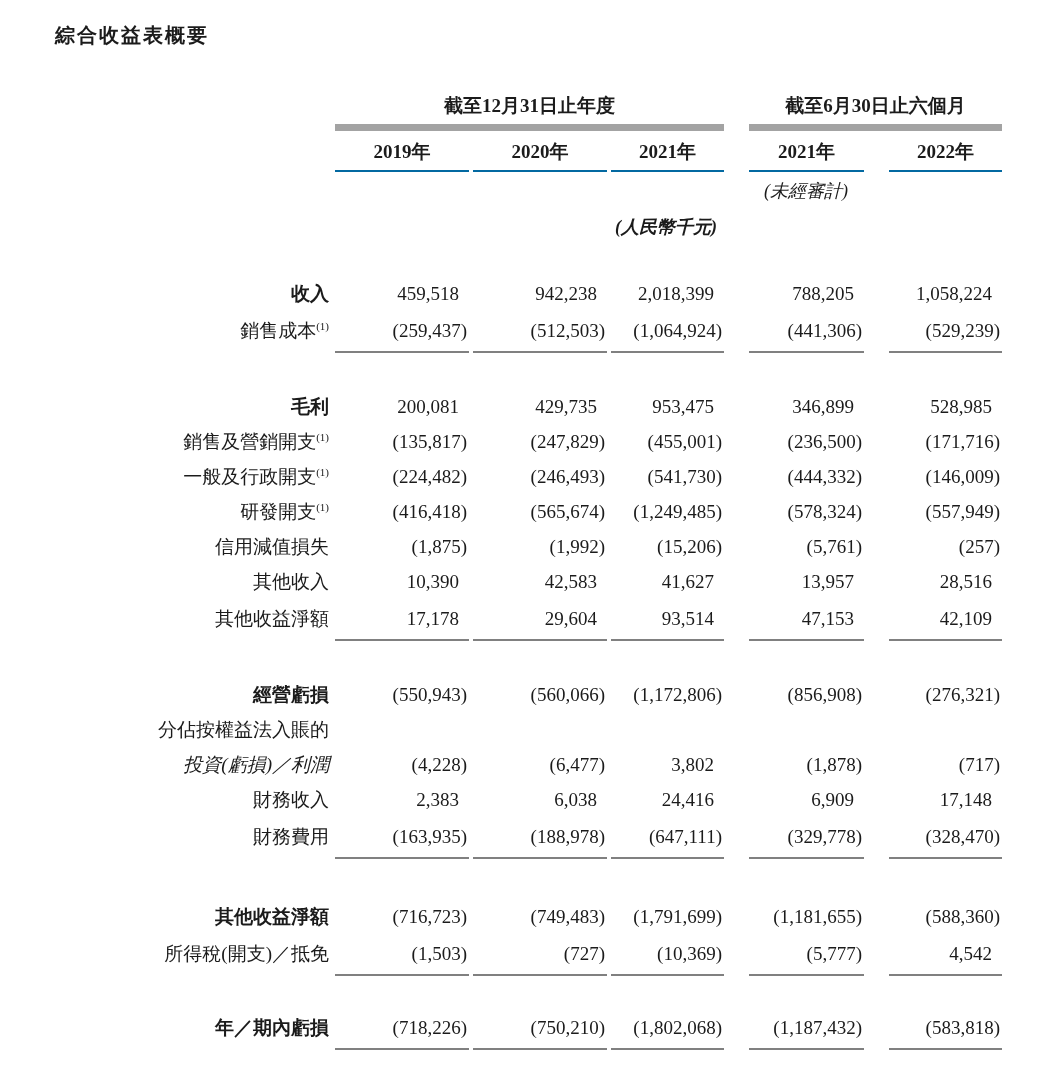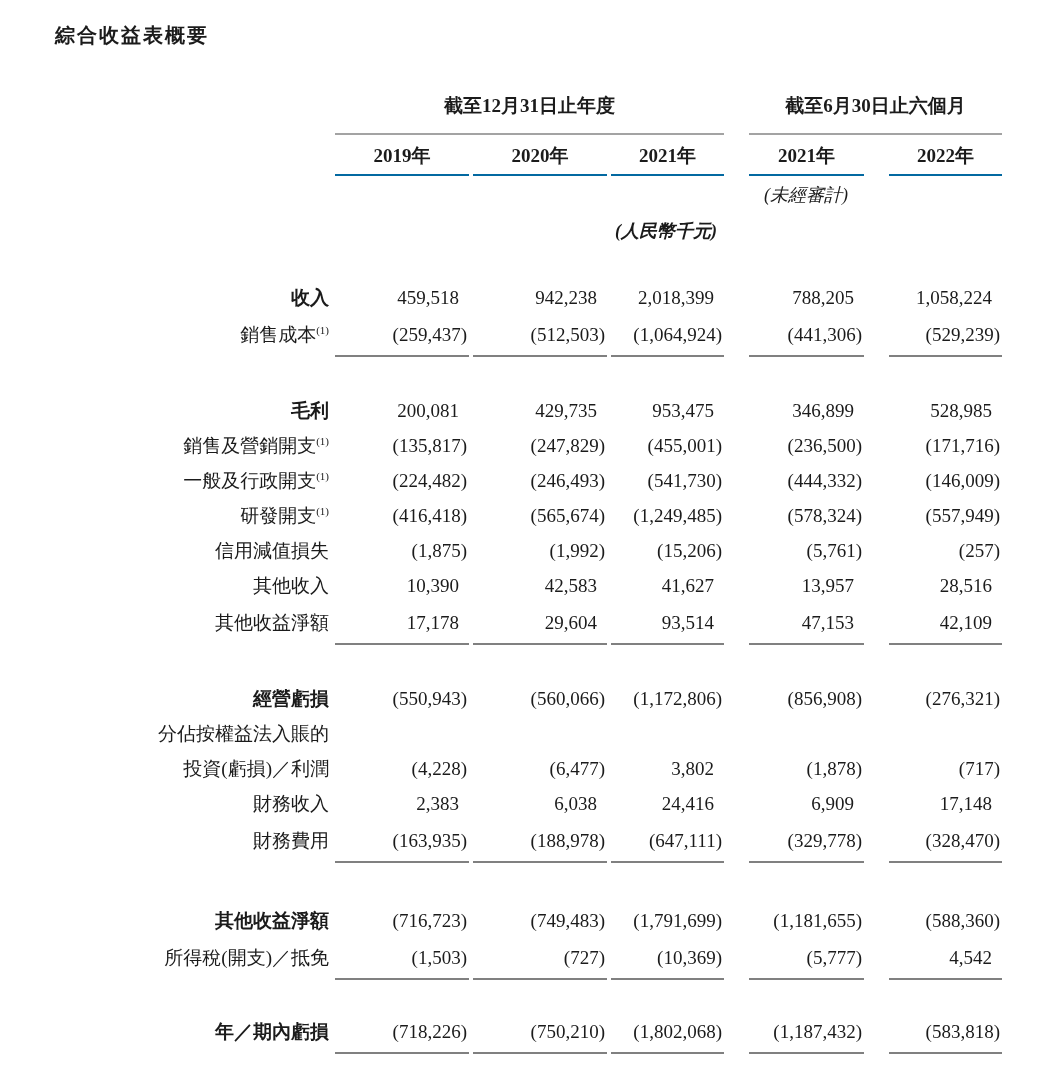--- a/index.html
+++ b/index.html
@@ -4,34 +4,34 @@
 <style>
   html,body{margin:0;padding:0;background:#ffffff;}
   body{width:1062px;height:1072px;overflow:hidden;color:#1b1b1b;
        font-family:"Liberation Serif","DejaVu Serif",serif;}
   .page{padding:22px 0 0 55px;}
   .title{font-size:20px;font-weight:bold;margin:0 4px 46px 0;letter-spacing:2px;}
   table{border-collapse:collapse;table-layout:fixed;width:947px;}
   td{padding:0;vertical-align:bottom;font-size:19px;line-height:1.15;}
   
   .grp{font-weight:bold;text-align:center;}
-  .grp-inner{border-bottom:2px solid #a3a3a3;padding-bottom:16px;}
+  .grp-inner{border-bottom:7px solid #a3a3a3;padding-bottom:7px;}
   .grp-inner.ml25{margin-left:25px;}
   .yr-inner{text-align:center;font-weight:bold;padding:10px 0 7px 0;
             border-bottom:2px solid #0369a1;}
   .g0{margin-left:0;} .g4{margin-left:4px;text-align:center;} .g25{margin-left:25px;}
   .note{font-style:italic;font-size:18px;}
   .note-unaudited{width:118px;margin-left:692px;text-align:center;padding:9px 0 4px 0;}
   .note-currency{width:136px;margin-left:543px;text-align:center;padding:12px 0 6px 0;font-weight:bold;}
   
   tr.data{height:35px;}
   tr.underlined{height:48px;}
   .label{text-align:right;padding-right:6px;white-space:nowrap;}
   .label.bold{font-weight:bold;}
-  .label.indent{padding-left:25px;}
+  .label.indent{padding-left:25px;font-style:italic;}
   sup{font-size:11px;line-height:0;vertical-align:super;}
   .val{text-align:right;padding-right:2px;white-space:nowrap;}
   .val.np{padding-right:10px;}
   tr.underlined .val{border-bottom:2px solid #808080;padding-bottom:9px;}
   tr.underlined .label{padding-bottom:11px;}
   tr.spacer td{height:30px;}
 </style>
 </head>
 <body>
 

